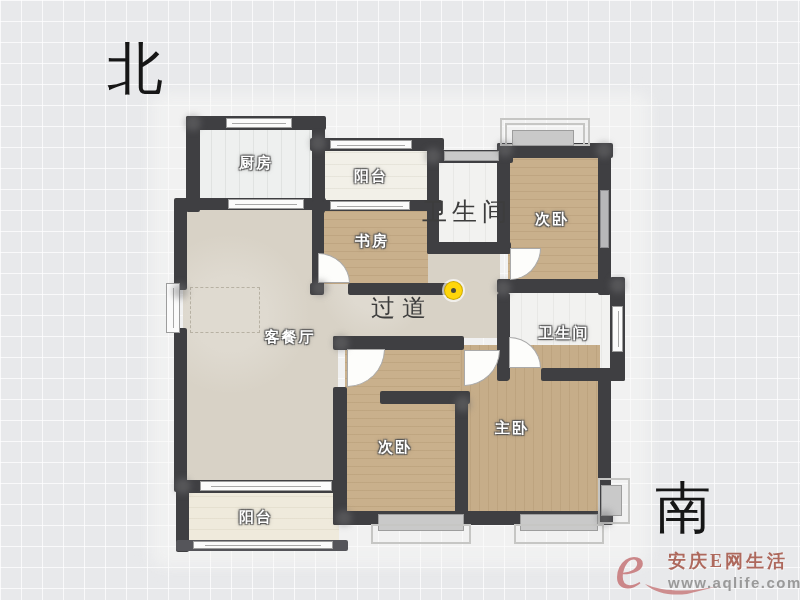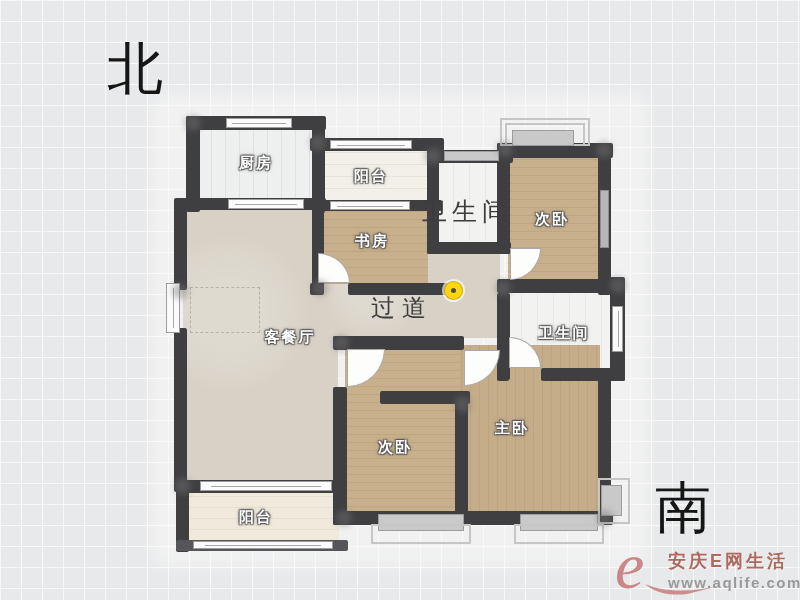--- a/index.html
+++ b/index.html
@@ -59,21 +59,21 @@
   .lab-dark{position:absolute;transform:translate(-50%,-50%);white-space:nowrap;
        font-family:"Liberation Serif",serif;font-size:24px;color:#3d3d3d;letter-spacing:7px;}
   .compass{position:absolute;transform:translate(-50%,-50%);font-family:"Liberation Serif",serif;
        font-size:56px;color:#161616;}
   
   .marker{position:absolute;width:17px;height:17px;border-radius:50%;
       background:#ffd60a;border:1px solid rgba(200,165,0,.9);box-shadow:0 0 0 2px rgba(255,255,255,.65);}
   .marker::after{content:"";position:absolute;left:50%;top:50%;width:5px;height:5px;margin:-2.5px 0 0 -2.5px;
       border-radius:50%;background:#4c4c3c;}
   
-  .wm-brand{position:absolute;font-family:Liberation Sans, sans-serif;font-weight:bold;
+  .wm-brand{position:absolute;font-family:Liberation Serif, serif;font-weight:bold;
       font-size:18px;color:#ae695d;letter-spacing:3px;text-shadow:1px 1px 0 rgba(255,255,255,.4);}
   .wm-url{position:absolute;font-weight:bold;font-size:15px;color:#9a9a9a;letter-spacing:1.5px;}
 </style>
 </head>
 <body>
 
 <div class="abs halo"></div>
 
 <div class="floor f-grey" style="left:183px;top:200px;width:155px;height:285px;"></div>
 <div class="floor f-grey" style="left:320px;top:250px;width:180px;height:88px;"></div>

